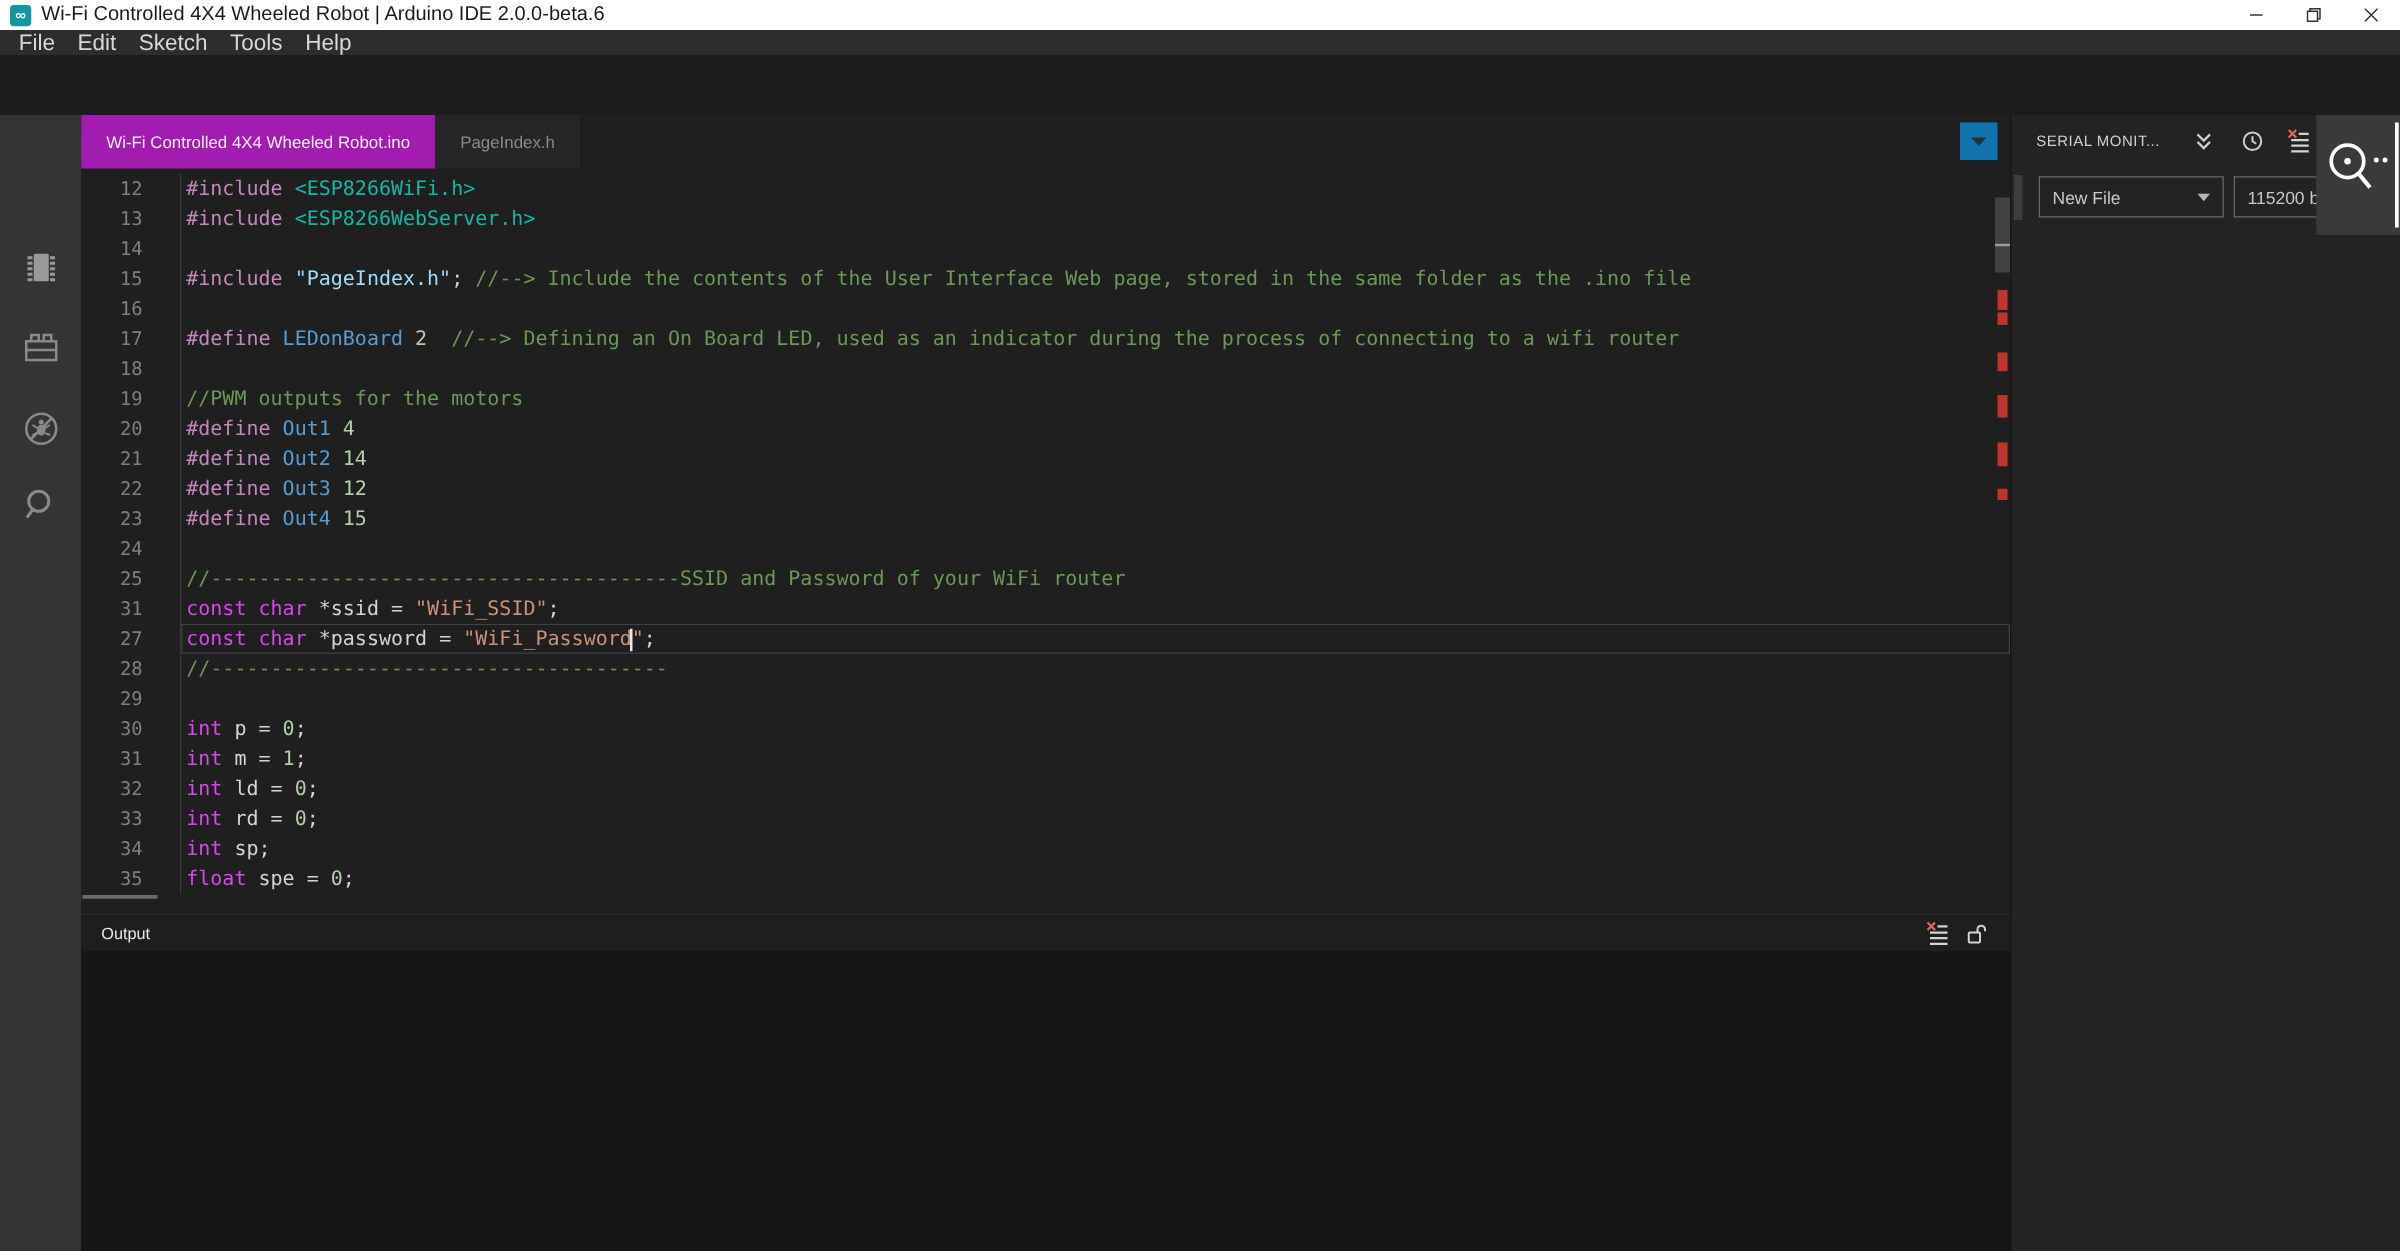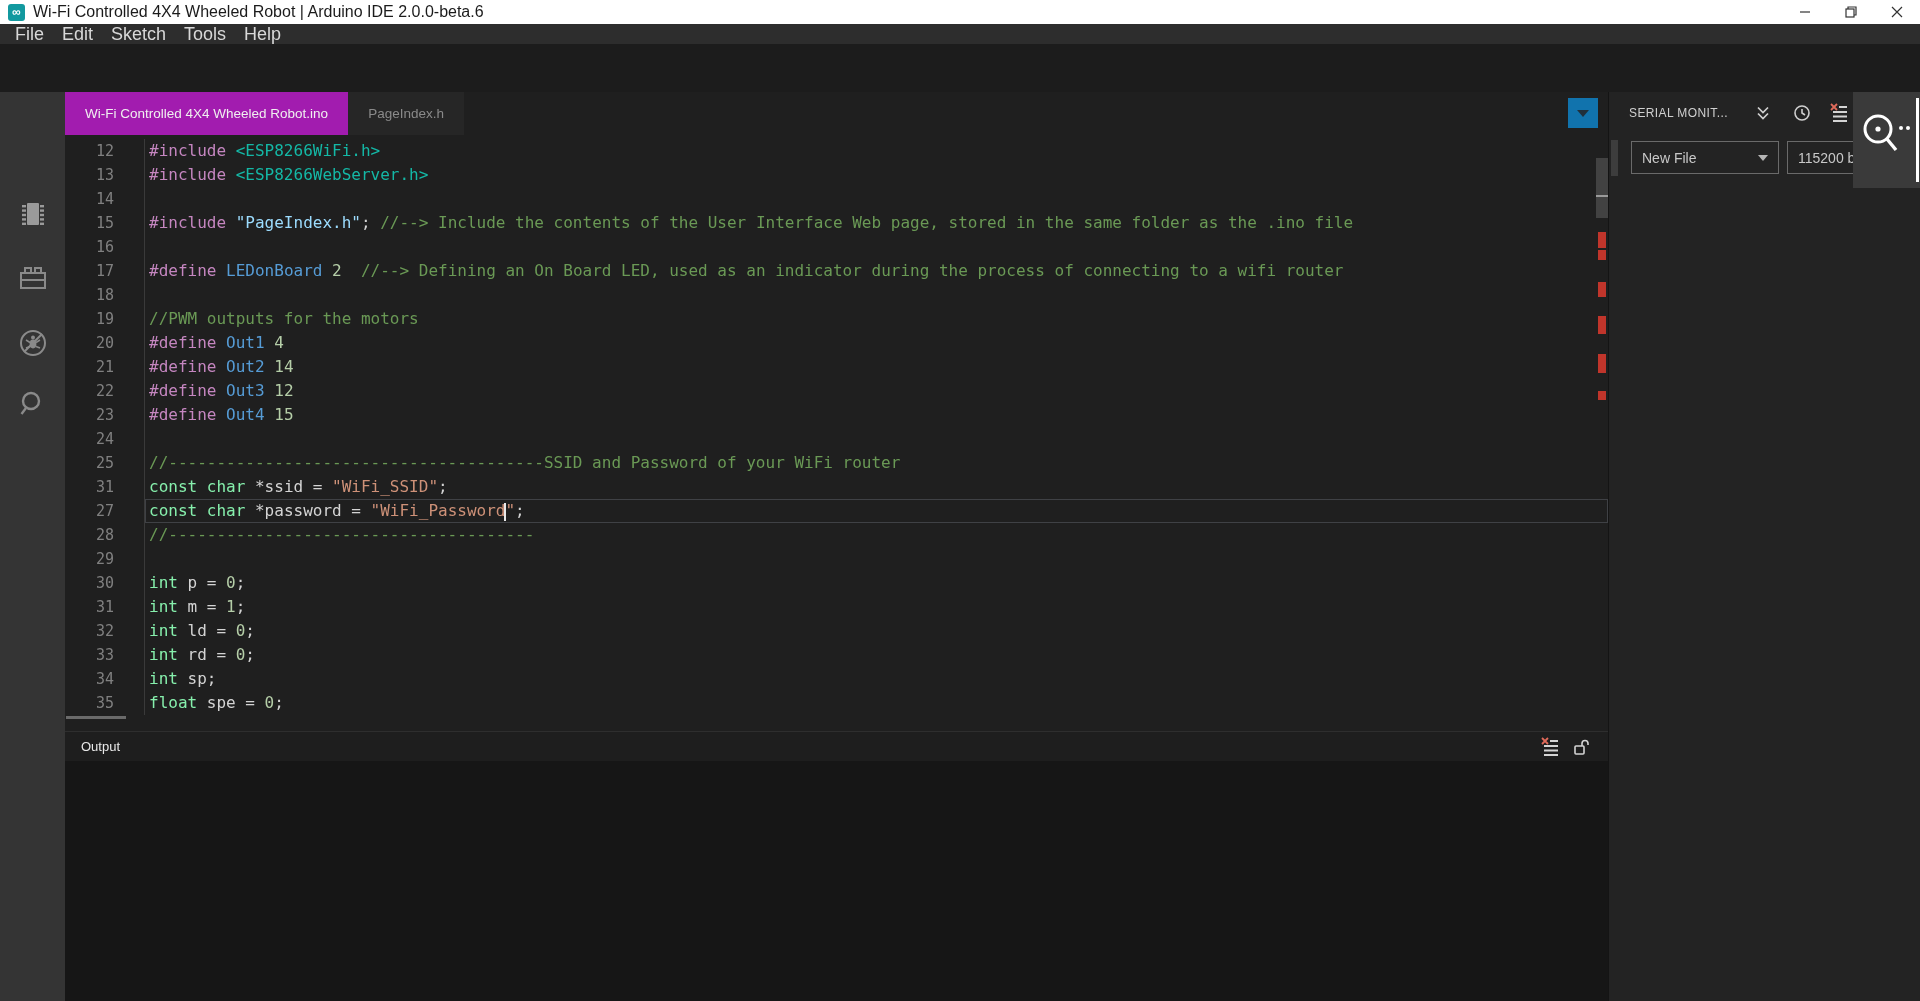--- a/index.html
+++ b/index.html
@@ -55,21 +55,21 @@
 
   
   .editor { position:absolute; left:65px; top:135px; width:1543px; height:596px; background:#1f1f1f;
             overflow:hidden; }
   .code-lines { padding-top:4px; }
   .crow { display:flex; height:24px; line-height:24px; font-family:"DejaVu Sans Mono", monospace;
           font-size:16px; white-space:pre; }
   .ln { width:49px; text-align:right; color:#808080; font-size:15px; flex:none; }
   .ltxt { flex:1; margin-left:30px; border-left:1px solid #3a3a3a; padding-left:4px; color:#d4d4d4; }
   .crow.cur .ltxt { box-shadow: inset 0 0 0 1px #3f4145; }
-  .tk-kw { color:#C586C0; } .tk-type { color:#86efac; } .tk-id { color:#569CD6; }
+  .tk-kw { color:#C586C0; } .tk-type { color:#d946ef; } .tk-id { color:#569CD6; }
   .tk-num { color:#B5CEA8; } .tk-str { color:#CE9178; } .tk-inc { color:#14b8a6; }
   .tk-str2 { color:#9CDCFE; } .tk-com { color:#6A9955; } .tk-pln { color:#d4d4d4; }
   .caret-cursor { display:inline-block; width:2px; height:18px; background:#e8e8e8;
                   vertical-align:middle; margin:0 -1px; }
   .overview-ruler { position:absolute; right:0; top:0; width:12px; height:596px; }
   .scroll-thumb-v { position:absolute; right:0; top:23px; width:12px; height:60px; background:#424242; }
   .scroll-pos-line { position:absolute; right:0; top:60px; width:12px; height:2px; background:#9a9a9a; }
   .ov-marker { position:absolute; right:2px; width:8px; background:#c0352b; }
   .scroll-thumb-h { position:absolute; left:1px; top:581px; width:60px; height:3px; background:#6a6a6a; }
 

